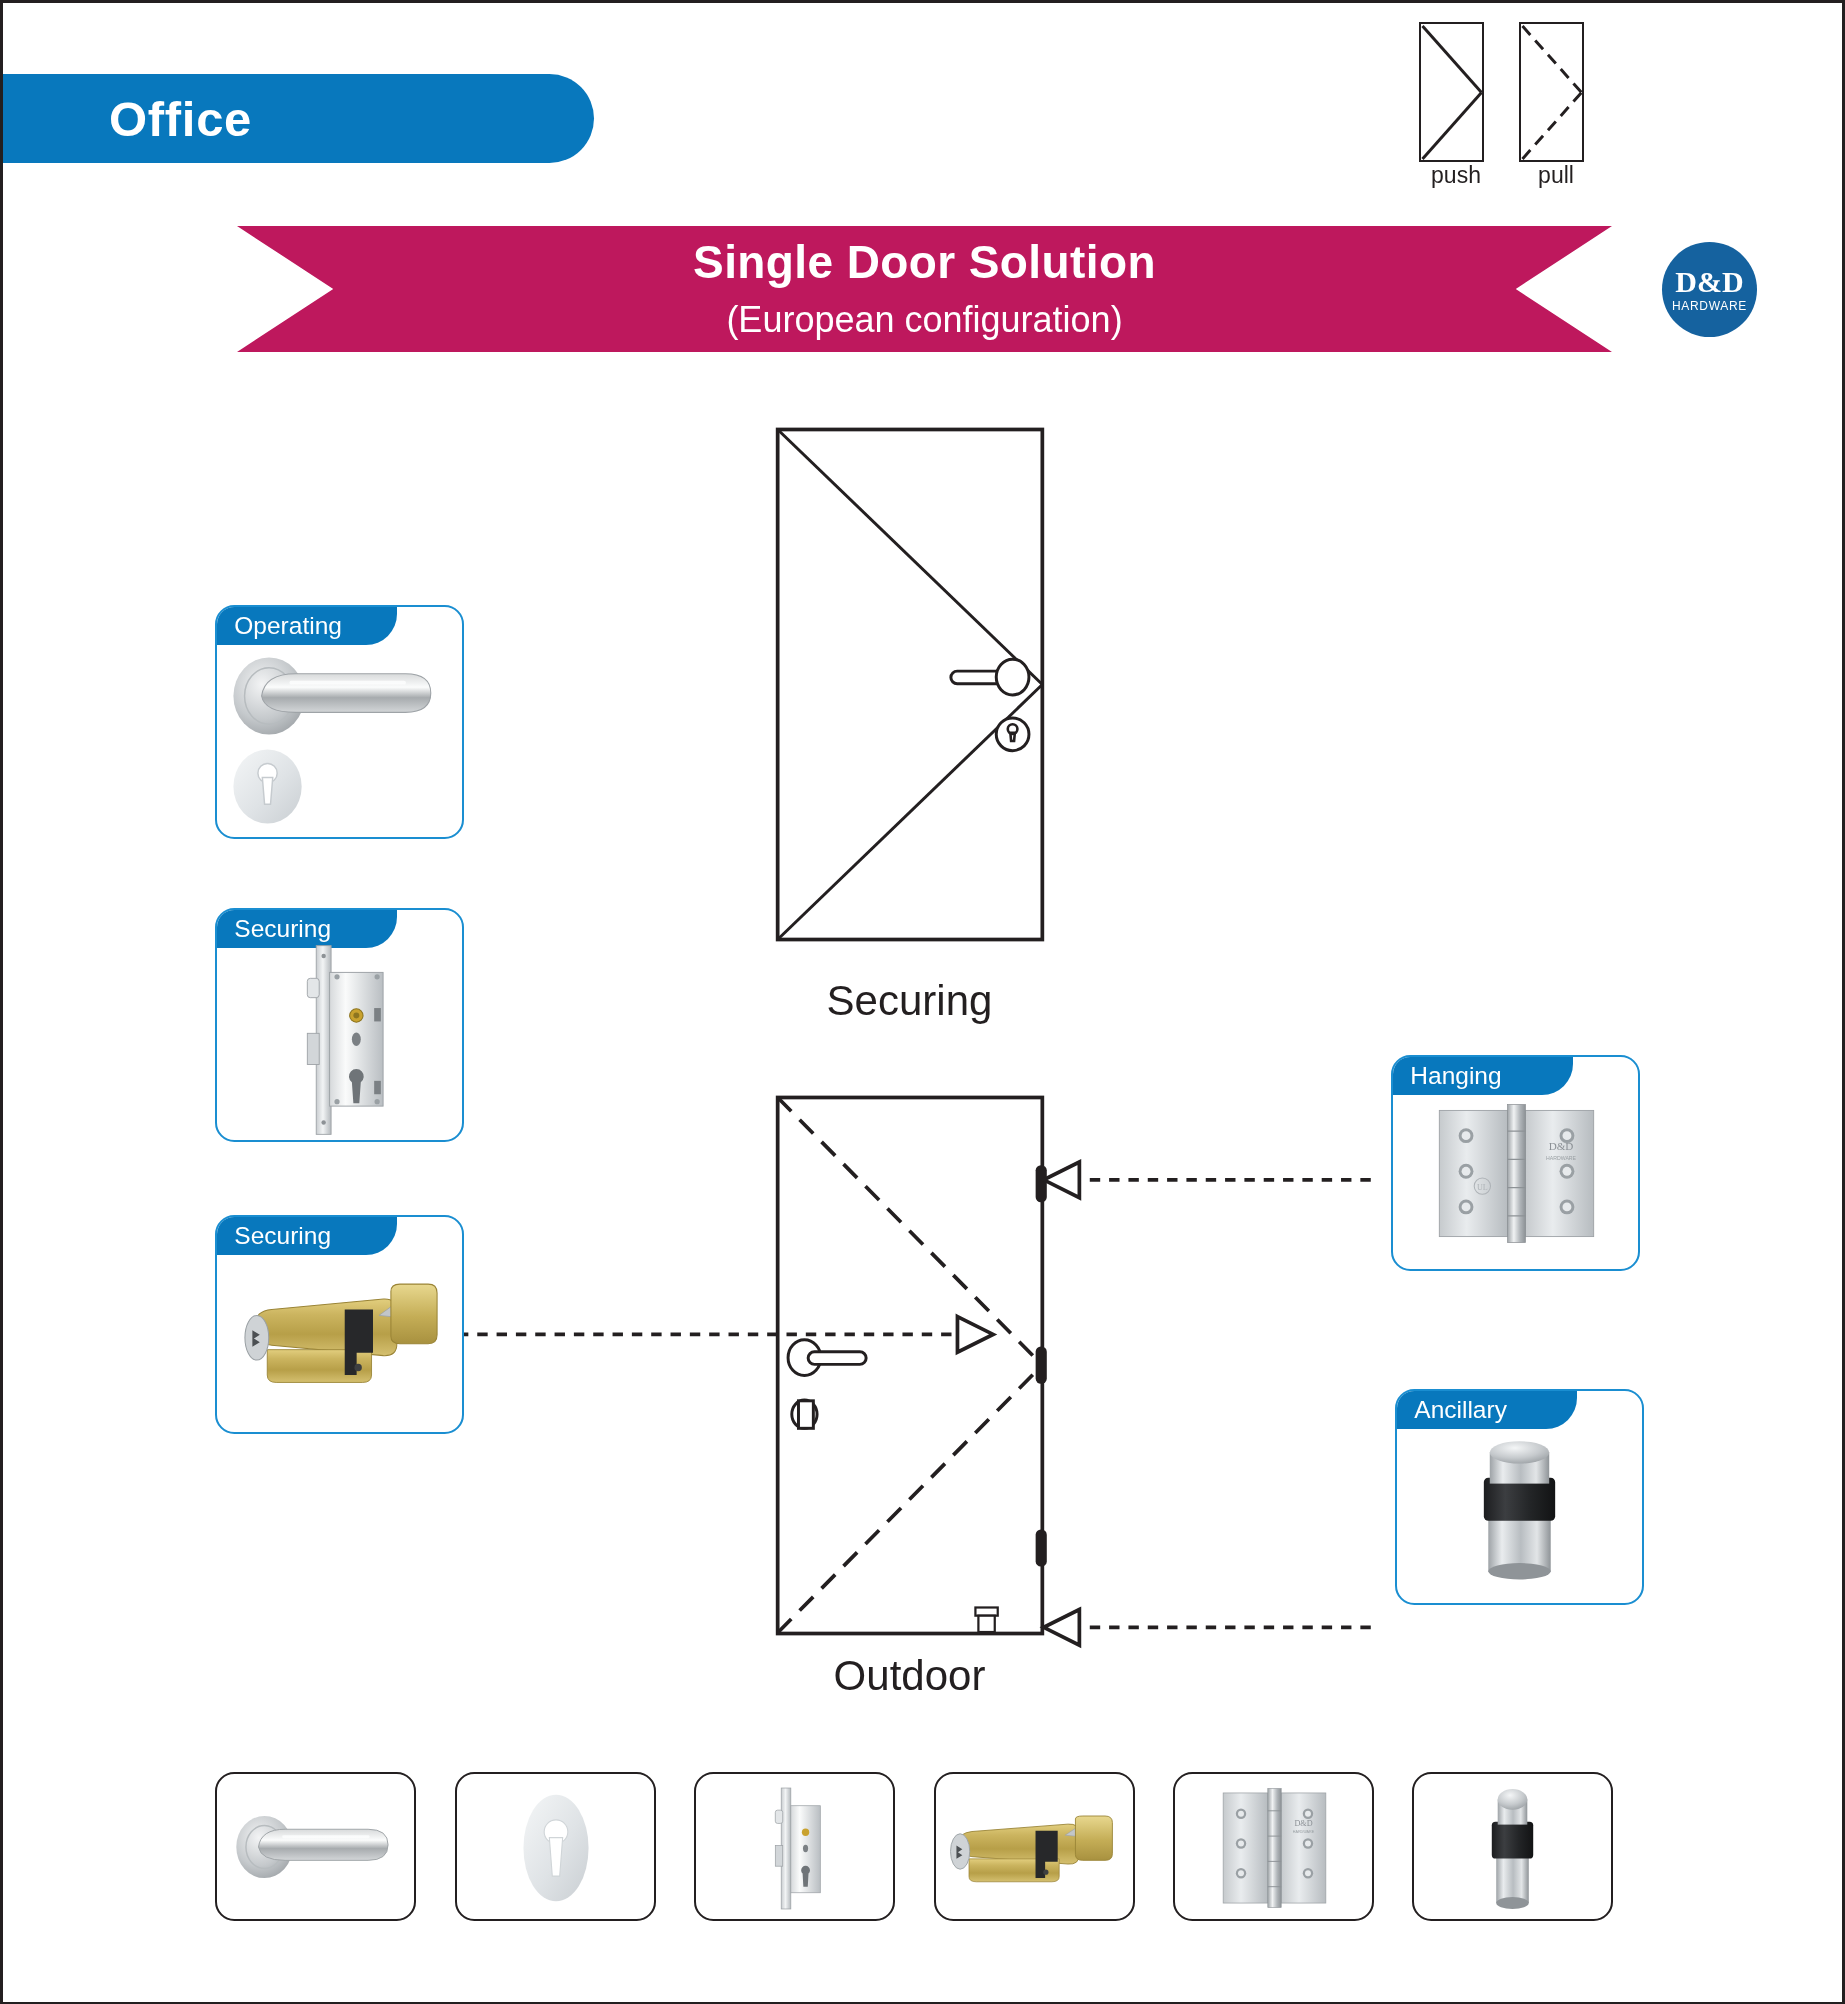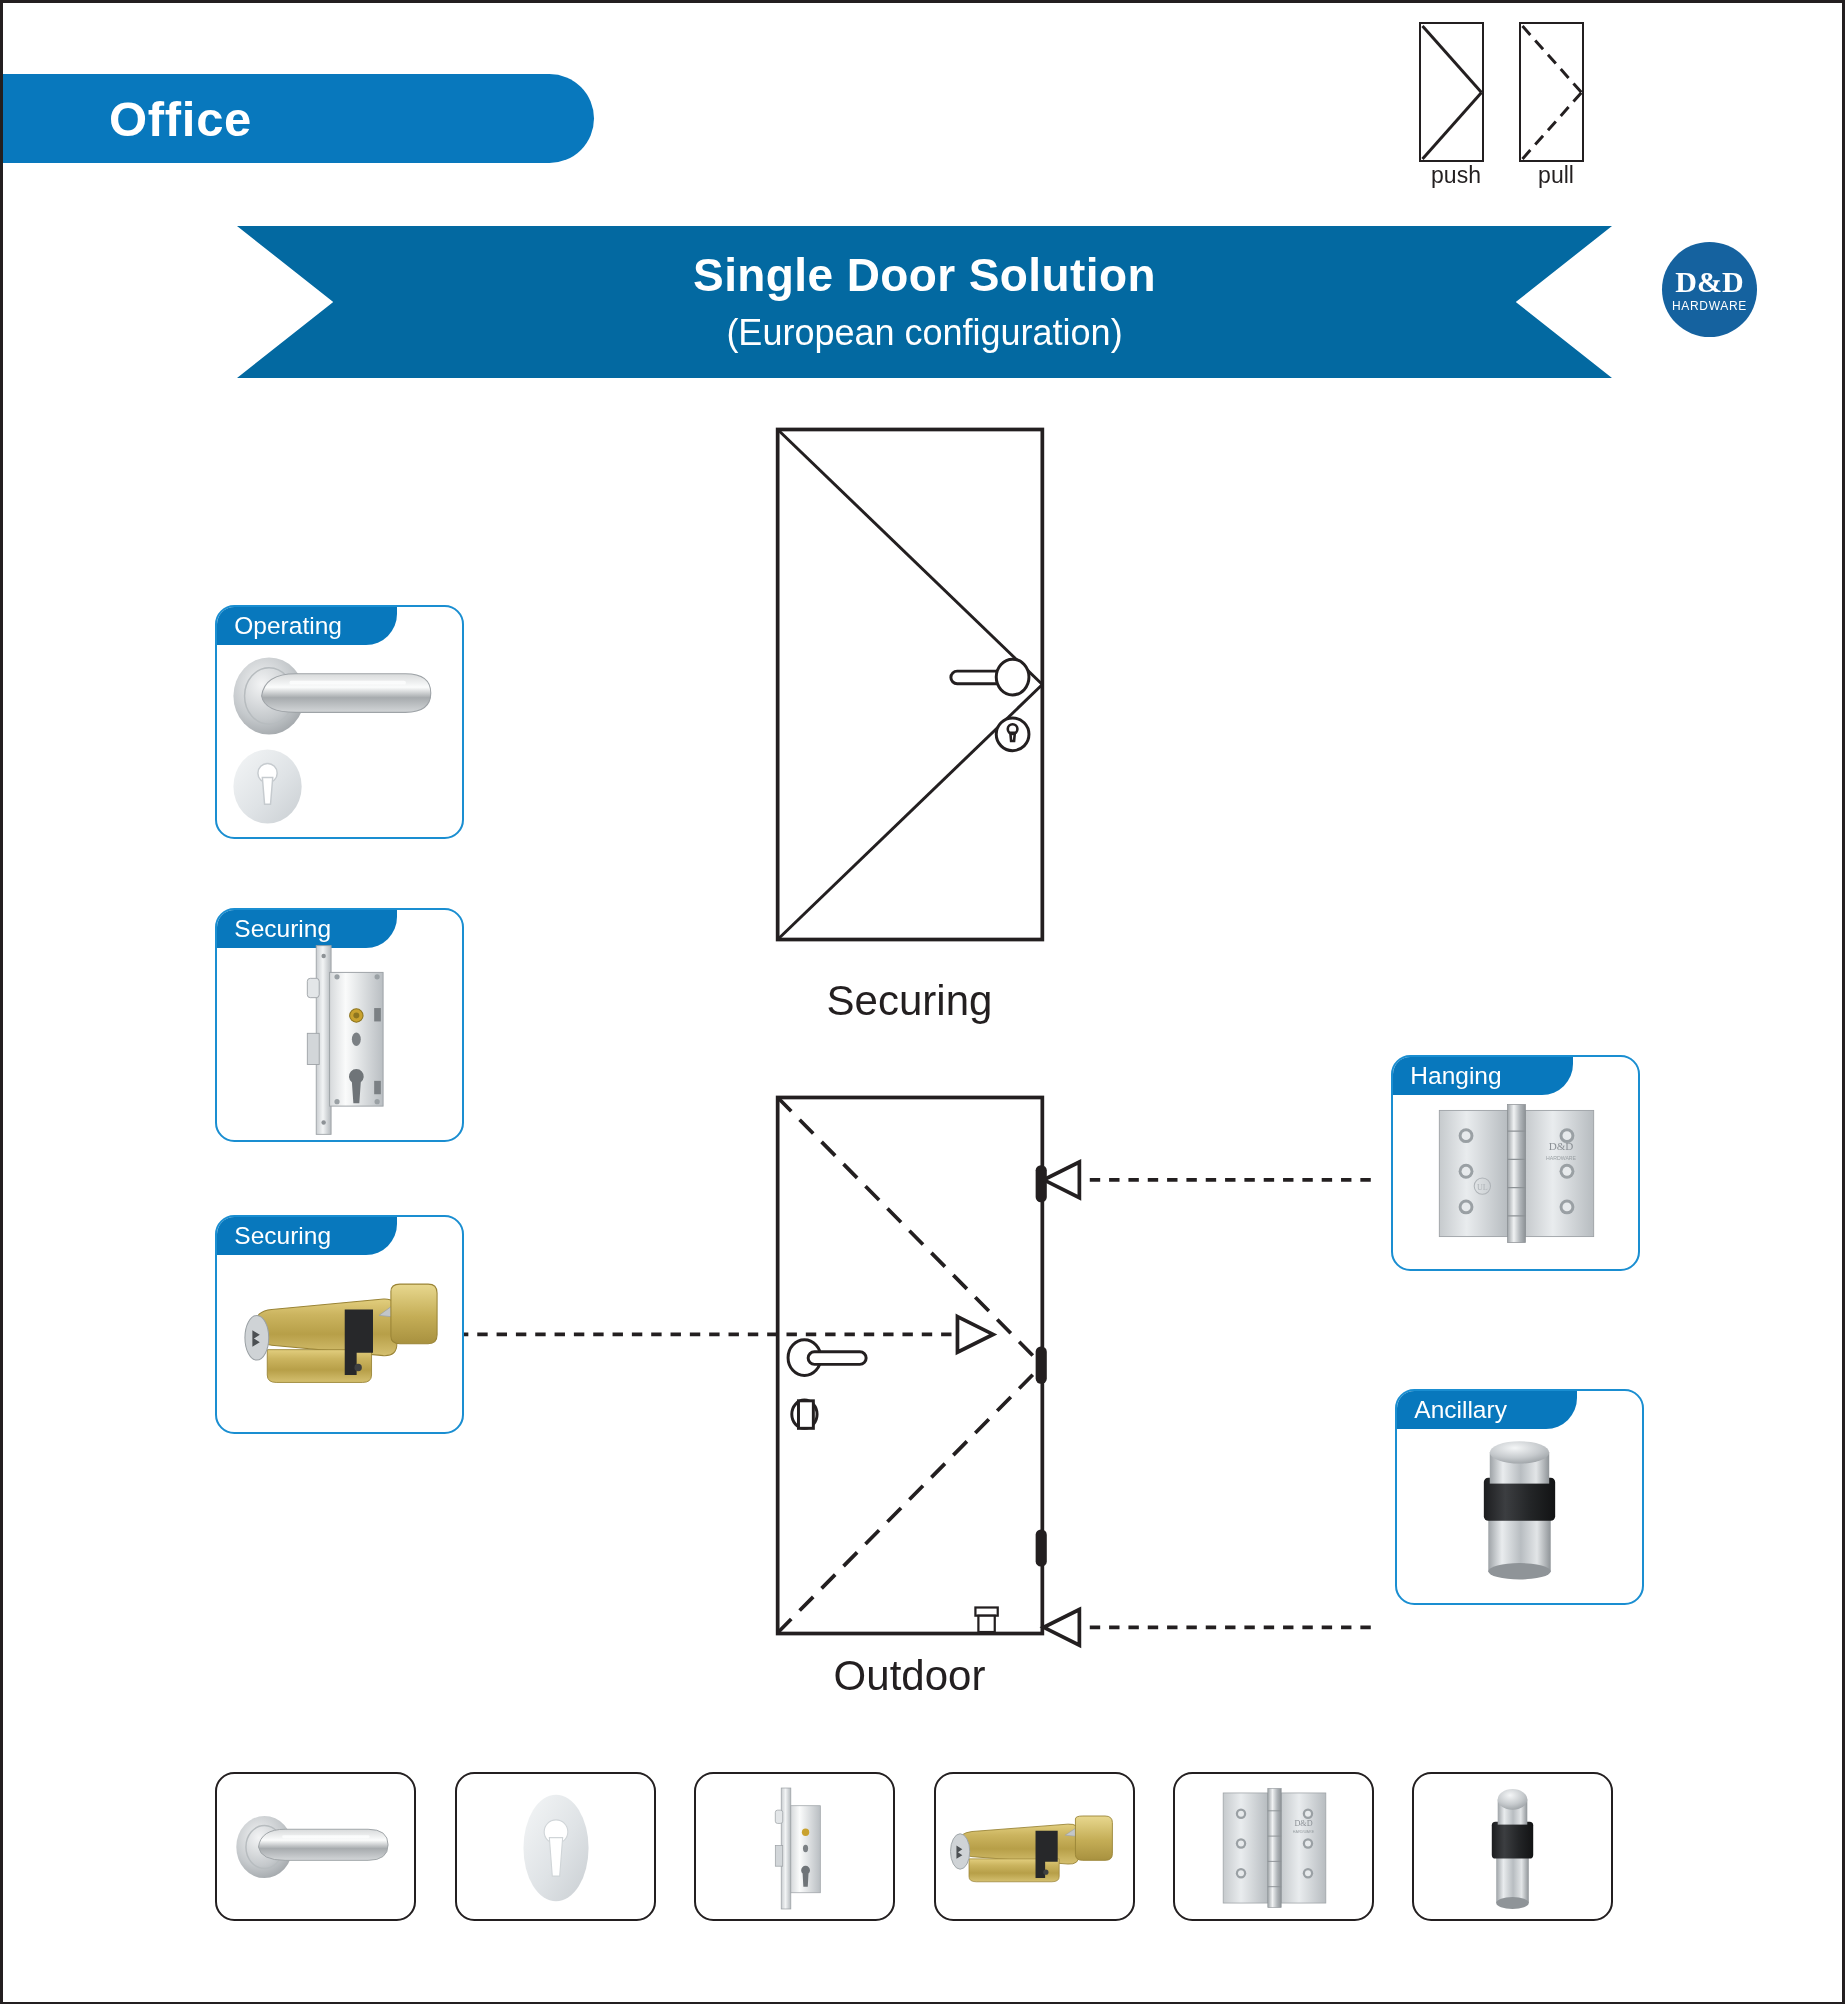--- a/index.html
+++ b/index.html
@@ -21,22 +21,22 @@
   }
 
   
   #legend{position:absolute;left:1416px;top:18.6px;width:245px;height:171px;}
   .legend-item{position:absolute;top:0;width:74px;text-align:center;}
   .legend-box{width:65px;height:140px;border:2.2px solid #231f20;box-sizing:border-box;position:relative;background:#fff;}
   .legend-cap{font-size:23px;color:#231f20;}
 
   
   #ribbon{
-    position:absolute;left:234px;top:223px;width:1375px;height:152px;
-    background:#0369a1;
+    position:absolute;left:234px;top:223px;width:1375px;height:126px;
+    background:#be185d;
     -webkit-clip-path:polygon(0 0,100% 0,93% 50%,100% 100%,0 100%,7% 50%);
     clip-path:polygon(0 0,100% 0,93% 50%,100% 100%,0 100%,7% 50%);
     display:flex;flex-direction:column;align-items:center;justify-content:center;
   }
   #ribbon .t1{color:#fff;font-size:46px;font-weight:bold;line-height:1.05;letter-spacing:0.4px;}
   #ribbon .t2{color:#fff;font-size:36px;line-height:1.15;margin-top:13px;}
 
   
   #logo{
     position:absolute;left:1659px;top:239px;width:95px;height:95px;border-radius:50%;

